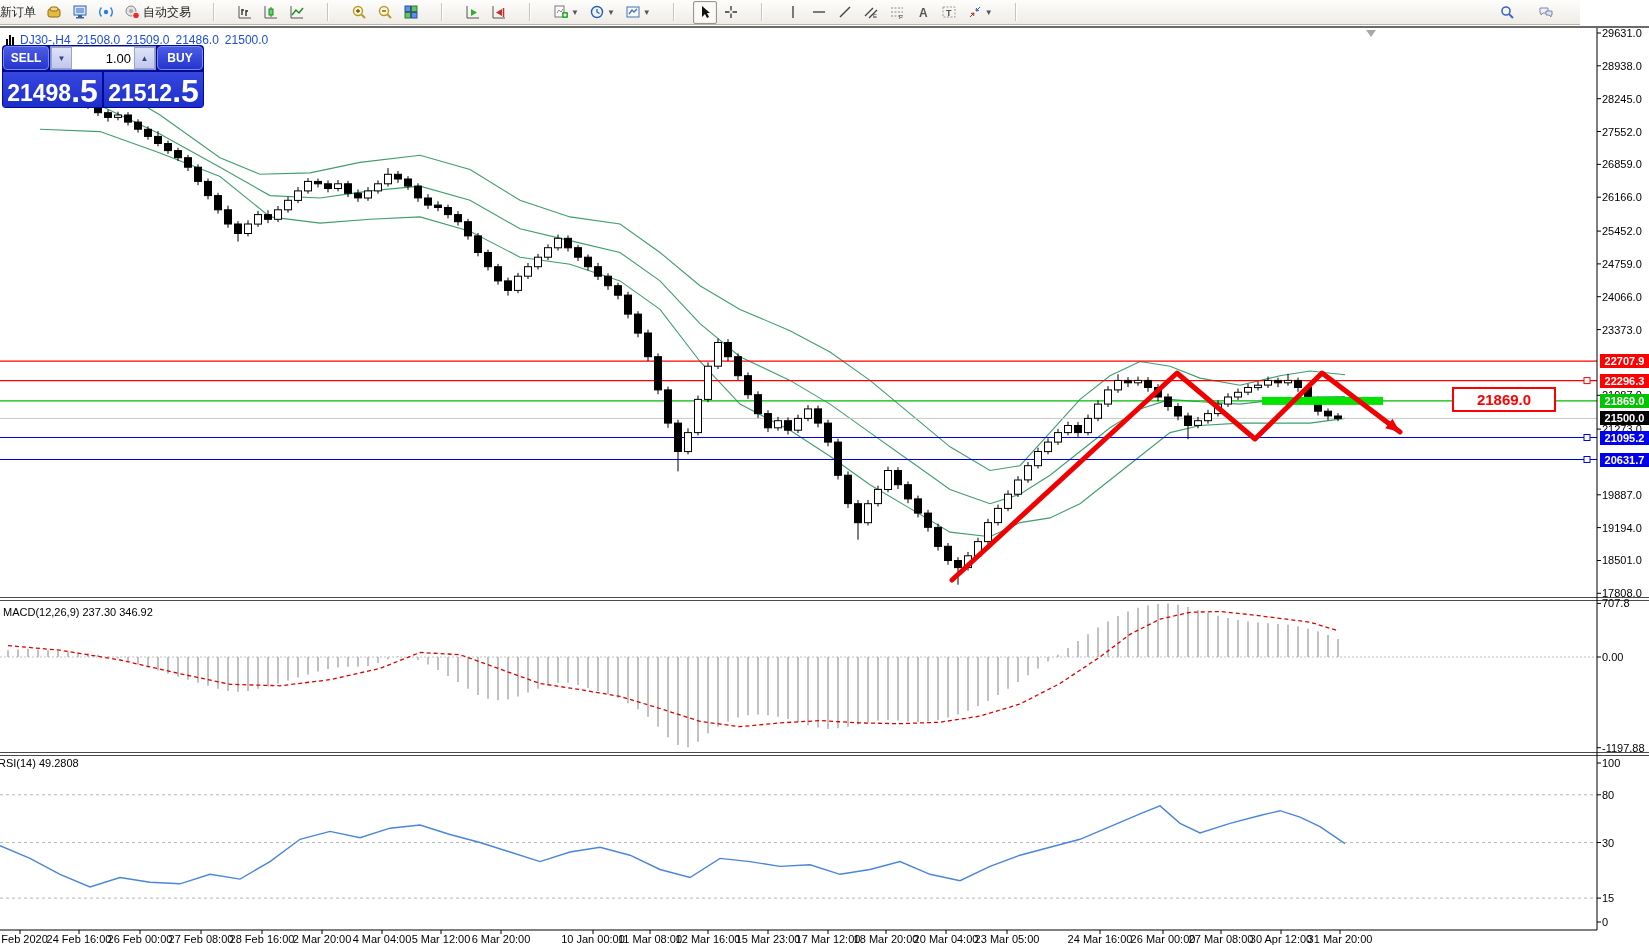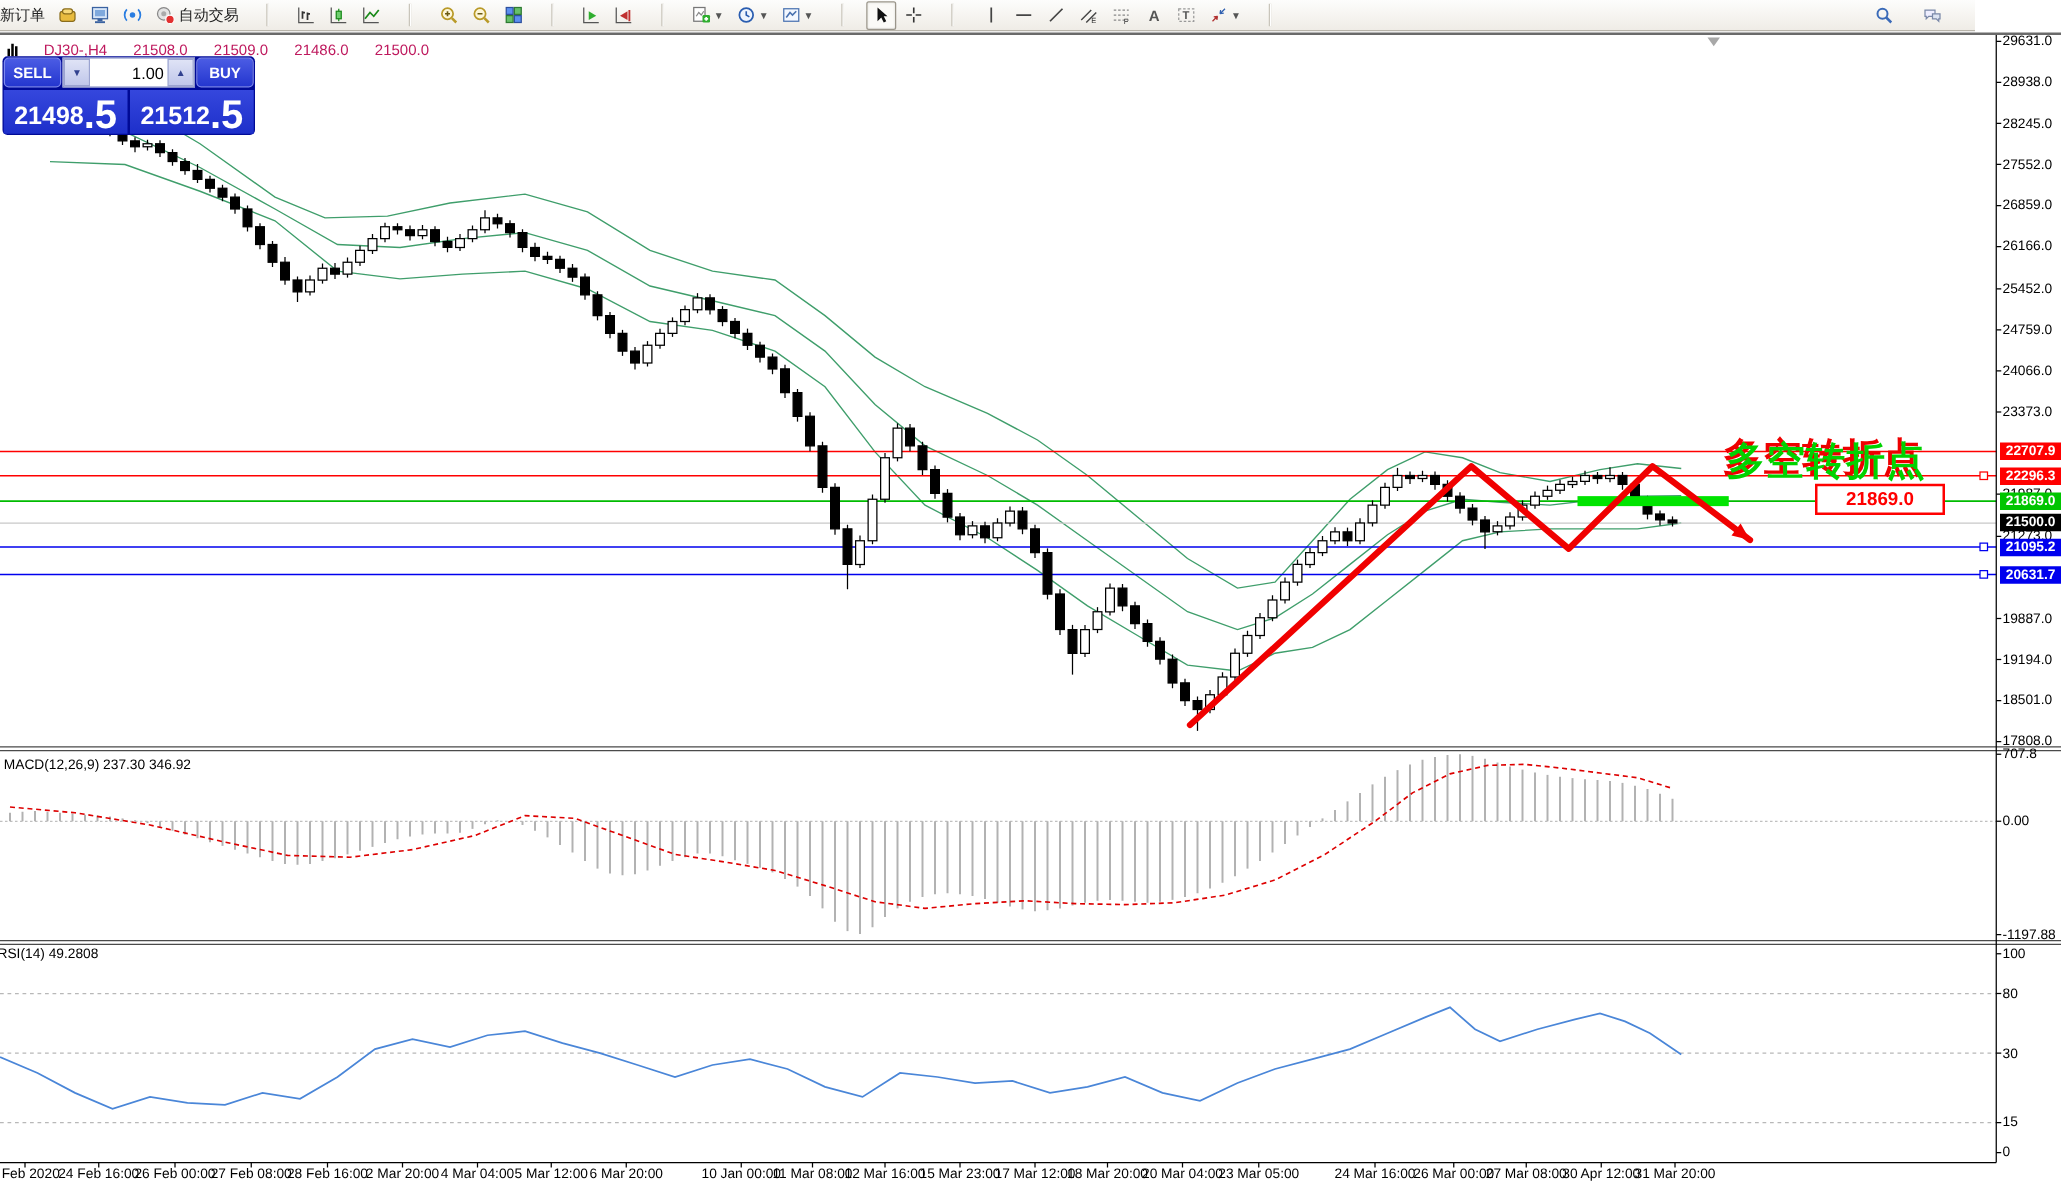--- a/index.html
+++ b/index.html
@@ -17,42 +17,42 @@
   .tb-btn svg{display:block;}
   .tb-dd{font-size:8px;color:#555;margin-left:2px;}
   .tb-label{margin-left:3px;}
   #tb-spacer{flex:1;}
   .tf-btn{font-size:11px;color:#333;padding:2px 6px;margin:0 1px;border:1px solid transparent;border-radius:2px;}
   .tf-btn.active{background:#fcfbf9;border:1px solid #9a958a;}
   
   #chartwin{position:absolute;left:0;top:26px;width:1649px;height:919px;background:#fff;border-top:2px solid #6a6a6a;}
   #chart-svg{position:absolute;left:0;top:0;}
   
-  #symbol-info{position:absolute;left:6px;top:5px;font-size:12px;color:#be185d;display:flex;gap:21px;align-items:center;z-index:5;}
+  #symbol-info{position:absolute;left:6px;top:5px;font-size:12px;color:#1d4ed8;display:flex;gap:6px;align-items:center;z-index:5;}
   #symbol-icon{display:flex;align-items:flex-end;gap:1px;height:10px;}
   #symbol-icon i{display:block;width:2px;background:#000;}
   
   #trade-panel{position:absolute;left:2px;top:17px;width:202px;height:63px;background:#000a96;z-index:6;
     border-radius:4px;}
   .tp-btn{position:absolute;top:1px;height:24px;background:linear-gradient(#4b5ce4,#2436cf);
     border:1px solid #7d89ef;border-radius:4px;color:#fff;font-size:12px;font-weight:bold;
     display:flex;align-items:center;justify-content:center;box-sizing:border-box;}
   #sell-btn{left:1px;width:46px;}
   #buy-btn{left:155px;width:46px;}
   #vol-box{position:absolute;left:48px;top:1px;width:106px;height:24px;background:#eef0fa;
     border:1px solid #8a93c8;box-sizing:border-box;display:flex;}
   .spin{width:24px;background:linear-gradient(#dfe3f6,#c0c7ea);border:1px solid #9aa3d0;box-sizing:border-box;
     display:flex;align-items:center;justify-content:center;font-size:8px;color:#31418f;}
   #vol-input{width:56px;border:none;outline:none;font-size:13px;text-align:right;padding:0 3px;
     font-family:"Liberation Sans",sans-serif;}
   .tp-price{position:absolute;top:27px;height:35px;background:linear-gradient(#3547dd,#1d2fca);
     color:#fff;display:flex;align-items:flex-end;justify-content:center;padding-bottom:1px;box-sizing:border-box;}
   #sell-price{left:1px;width:99px;}
   #buy-price{left:102px;width:99px;}
-  .tp-main{font-size:20px;font-weight:bold;line-height:26px;}
+  .tp-main{font-size:23px;font-weight:bold;line-height:26px;}
   .tp-pip{font-size:32px;font-weight:bold;line-height:30px;}
   
   #turning-point{position:absolute;left:1381px;top:320px;font-size:31px;font-weight:bold;color:#00d300;
     text-shadow:-3px -3px 0 #ee0000;letter-spacing:1px;z-index:4;white-space:nowrap;}
   #price-label-box{position:absolute;left:1452px;top:359px;width:100px;height:21px;background:#fff;
     border:2px solid #f00;color:#f00;font-size:15px;font-weight:bold;display:flex;align-items:center;
     justify-content:center;z-index:4;}
   
   .ax-lbl{position:absolute;left:1602px;width:46px;font-size:11px;color:#000;line-height:12px;}
   .ax-badge{position:absolute;left:1600px;width:49px;height:14px;color:#fff;font-size:11px;font-weight:bold;
@@ -755,21 +755,20 @@
       <div id="sell-price" class="tp-price">
         <span class="tp-main">21498</span>
           <span class="tp-pip">.5</span>
       </div>
       <div id="buy-price" class="tp-price">
         <span class="tp-main">21512</span>
           <span class="tp-pip">.5</span>
       </div>
     </div>
 
-    <div id="turning-point">多空转折点</div>
     <div id="price-label-box">21869.0</div>
 
     <div id="macd-title">MACD(12,26,9) 237.30 346.92</div>
     <div id="rsi-title">RSI(14) 49.2808</div>
 
     <div id="price-ticks">
         <div class="ax-lbl" style="top: -1px;">29631.0</div>
         <div class="ax-lbl" style="top: 31.8436px;">28938.0</div>
         <div class="ax-lbl" style="top: 64.6872px;">28245.0</div>
         <div class="ax-lbl" style="top: 97.5308px;">27552.0</div>

